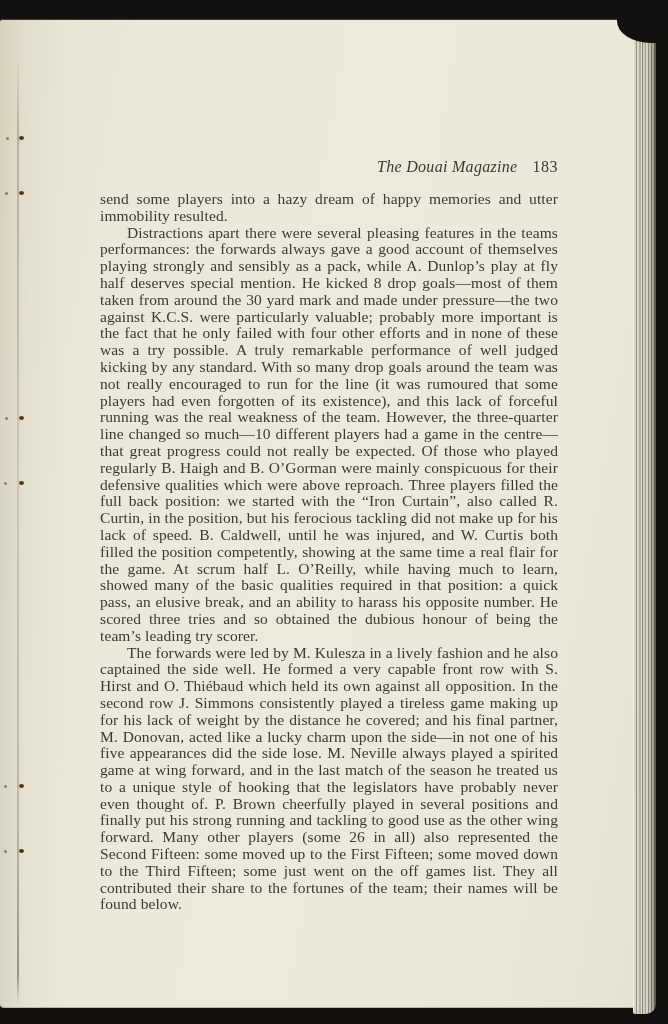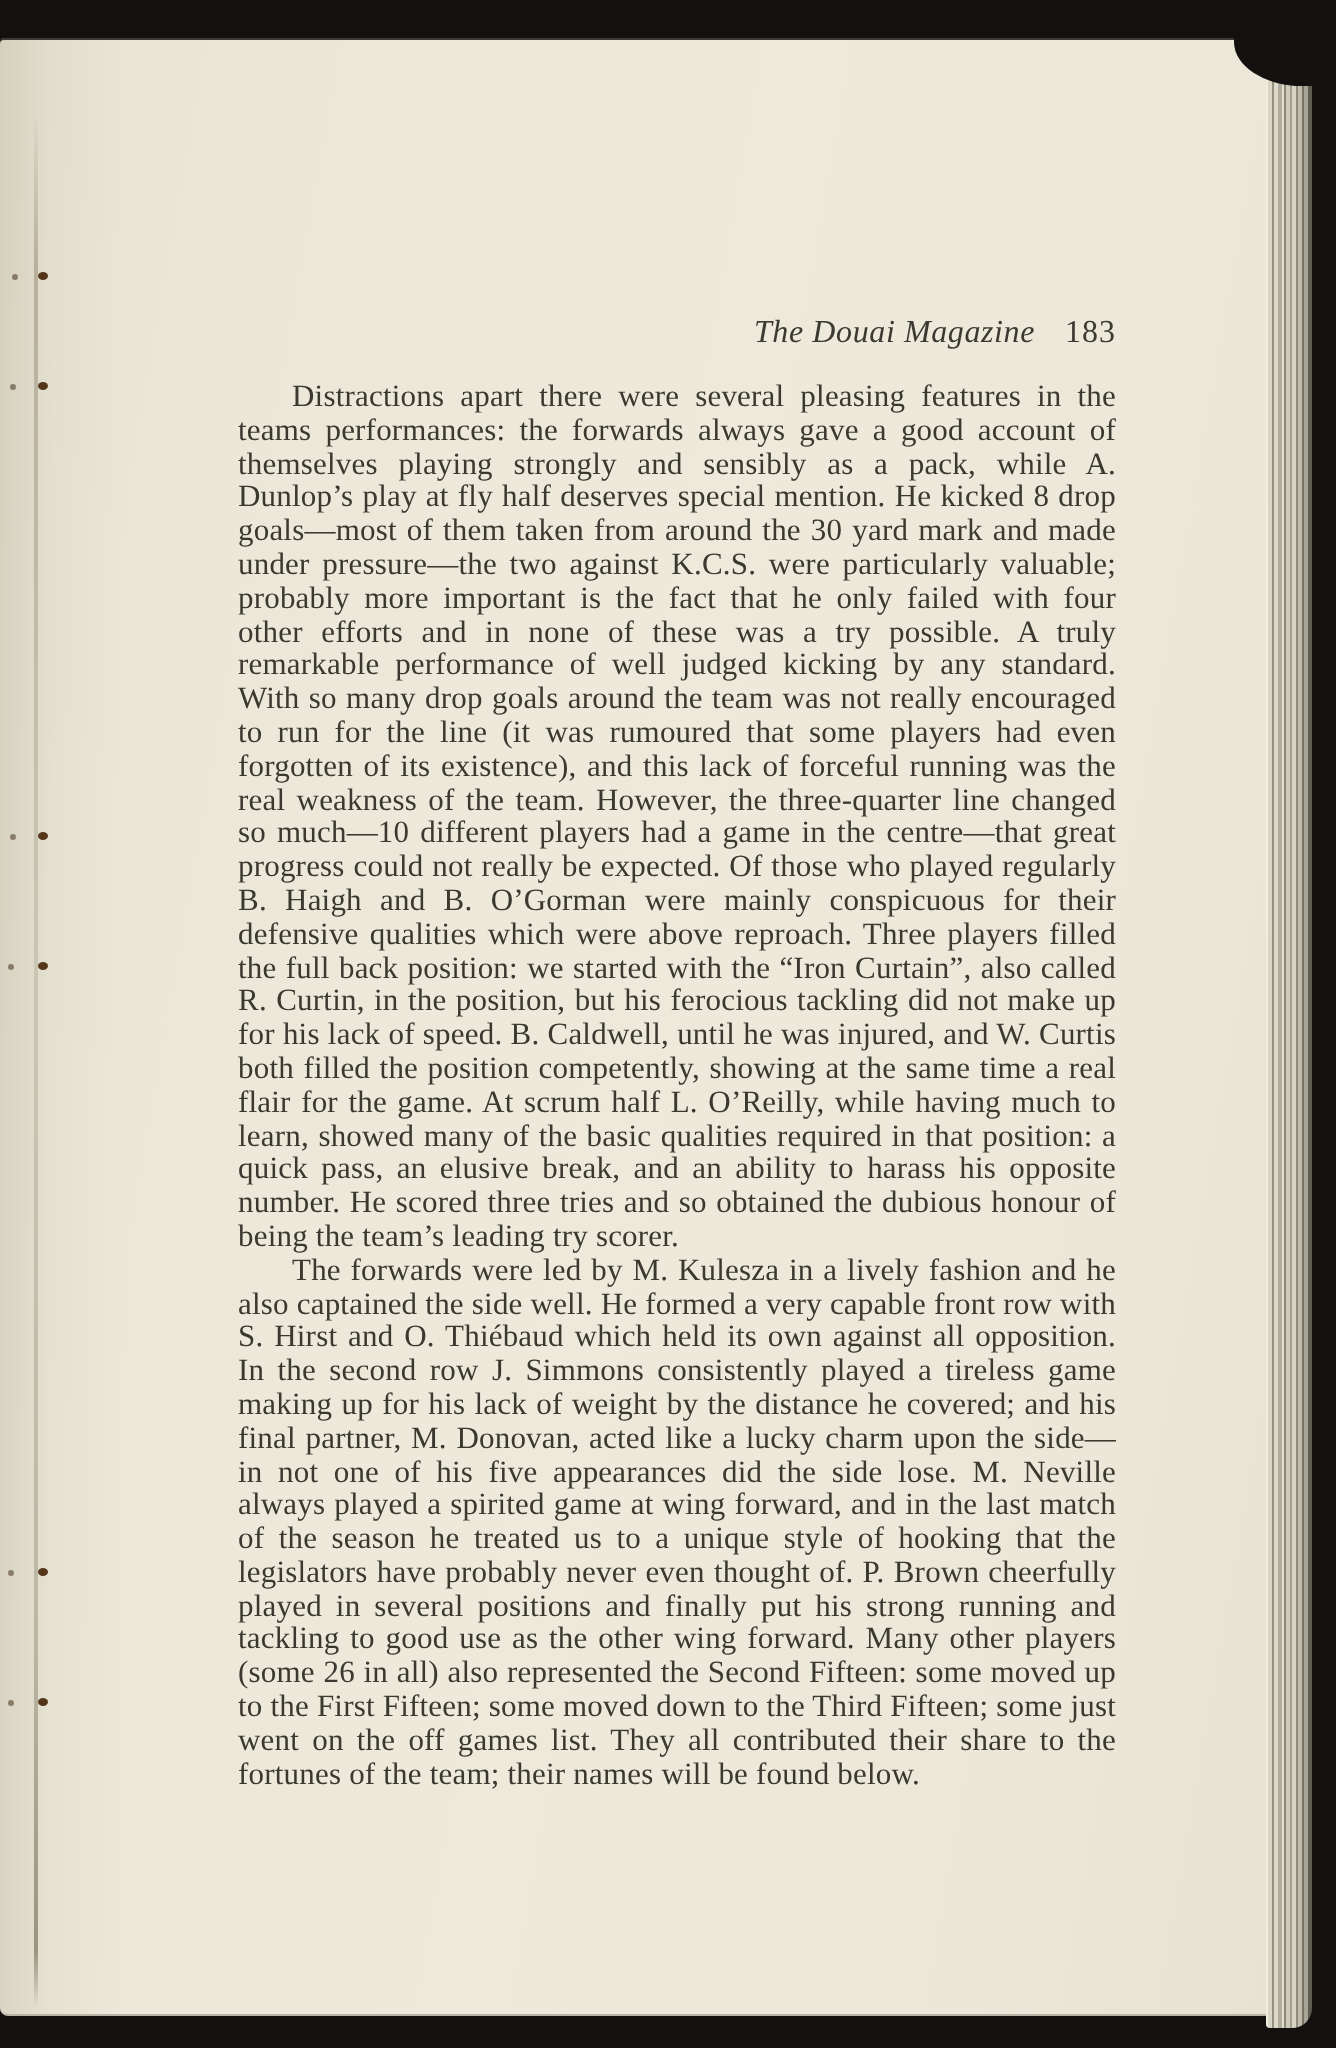--- a/index.html
+++ b/index.html
@@ -48,21 +48,21 @@
     display:flex; justify-content:flex-end; align-items:baseline; gap:15px;
     color:#3b3931; font-size:16px;text-align:center;
   }
   .header .title  { font-style:italic; letter-spacing:0.3px; }
   .header .pagenum { letter-spacing:0.5px;margin-top:42px; }
   .bodytext {
     margin-top:15px; font-size:15.5px; line-height:16.8px;
     color:#3b382f; text-align:justify; letter-spacing:0.1px;
   }
   .bodytext p { margin:0; }
-  .bodytext p.indent { text-indent:27px;margin-left:19px; }
+  .bodytext p.indent { text-indent:27px; }
 </style>
 </head>
 <body>
 
 <div class="scan">
 
   <div class="page">
     <div class="crease"></div>
 
     <span class="stitch" style="left:6px;  top:117px; width:3px; height:3px; background:rgba(70,50,28,0.55);"></span>
@@ -77,20 +77,21 @@
     <span class="stitch" style="left:19px; top:764px; width:5px; height:4px; background:#55351a;"></span>
     <span class="stitch" style="left:4px;  top:830px; width:3px; height:3px; background:rgba(70,50,28,0.55);"></span>
     <span class="stitch" style="left:19px; top:829px; width:5px; height:4px; background:#55351a;"></span>
 
     <div class="text-col">
       <div class="header">
         <span class="title">The Douai Magazine</span>
         <span class="pagenum">183</span>
       </div>
       <div class="bodytext">
+        <p class="para">send some players into a hazy dream of happy memories and utter immobility resulted.</p>
         <p class="para indent">Distractions apart there were several pleasing features in the teams performances: the forwards always gave a good account of themselves playing strongly and sensibly as a pack, while A. Dunlop’s play at fly half deserves special mention.  He kicked 8 drop goals—most of them taken from around the 30 yard mark and made under pressure—the two against K.C.S. were particularly valuable; probably more important is the fact that he only failed with four other efforts and in none of these was a try possible.  A truly remarkable performance of well judged kicking by any standard.  With so many drop goals around the team was not really encouraged to run for the line (it was rumoured that some players had even forgotten of its existence), and this lack of forceful running was the real weakness of the team.  However, the three-quarter line changed so much—10 different players had a game in the centre—that great progress could not really be expected.  Of those who played regularly B. Haigh and B. O’Gorman were mainly conspicuous for their defensive qualities which were above reproach.  Three players filled the full back position: we started with the “Iron Curtain”, also called R. Curtin, in the position, but his ferocious tackling did not make up for his lack of speed.  B. Caldwell, until he was injured, and W. Curtis both filled the position competently, showing at the same time a real flair for the game.  At scrum half L. O’Reilly, while having much to learn, showed many of the basic qualities required in that position: a quick pass, an elusive break, and an ability to harass his opposite number.  He scored three tries and so obtained the dubious honour of being the team’s leading try scorer.</p>
         <p class="para indent">The forwards were led by M. Kulesza in a lively fashion and he also captained the side well.  He formed a very capable front row with S. Hirst and O. Thiébaud which held its own against all opposition.  In the second row J. Simmons consistently played a tireless game making up for his lack of weight by the distance he covered; and his final partner, M. Donovan, acted like a lucky charm upon the side—in not one of his five appearances did the side lose.  M. Neville always played a spirited game at wing forward, and in the last match of the season he treated us to a unique style of hooking that the legislators have probably never even thought of.  P. Brown cheerfully played in several positions and finally put his strong running and tackling to good use as the other wing forward.  Many other players (some 26 in all) also represented the Second Fifteen: some moved up to the First Fifteen; some moved down to the Third Fifteen; some just went on the off games list.  They all contributed their share to the fortunes of the team; their names will be found below.</p>
       </div>
     </div>
   </div>
 
   <div class="edge-stack"></div>
   <div class="corner-notch"></div>
 
 </div>

